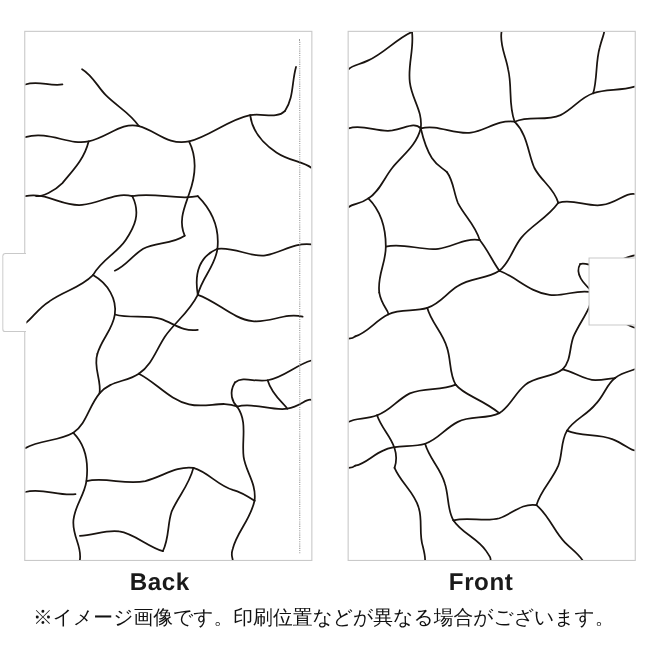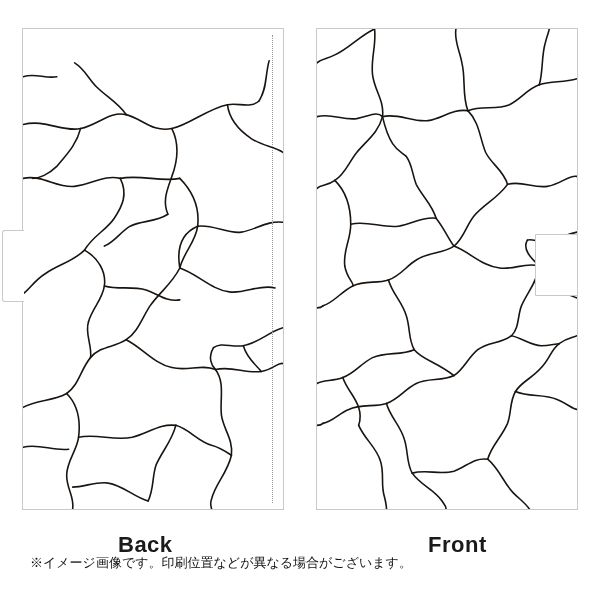--- a/index.html
+++ b/index.html
@@ -87,37 +87,37 @@
     left: 0;
     width: 600px;
     height: 34px;
   }
   .caption {
     position: absolute;
     font-size: 22px;
     font-weight: bold;
     color: #1a1a1a;
     letter-spacing: 0.5px;
-    margin-top: 16px;
   }
   .caption-back  { left: 118px; top: 0; }
-  .caption-front { left: 428px; top: 0; }
+  .caption-front { left: 408px; top: 0; }
 
   
   .notes {
     position: absolute;
     left: 30px;
     top: 552px;
     width: 560px;
     color: #111111;
   }
   .note-line {
-    font-size: 13px;
+    font-size: 18px;
     line-height: 22px;
     white-space: nowrap;
+    font-family: Liberation Mono, monospace;
   }
 </style>
 </head>
 <body>
 
 <div class="stage">
 
   <div class="panel panel-back">
     <div class="print-area">
       <svg viewBox="0 0 262 482" preserveAspectRatio="none" aria-hidden="true">

